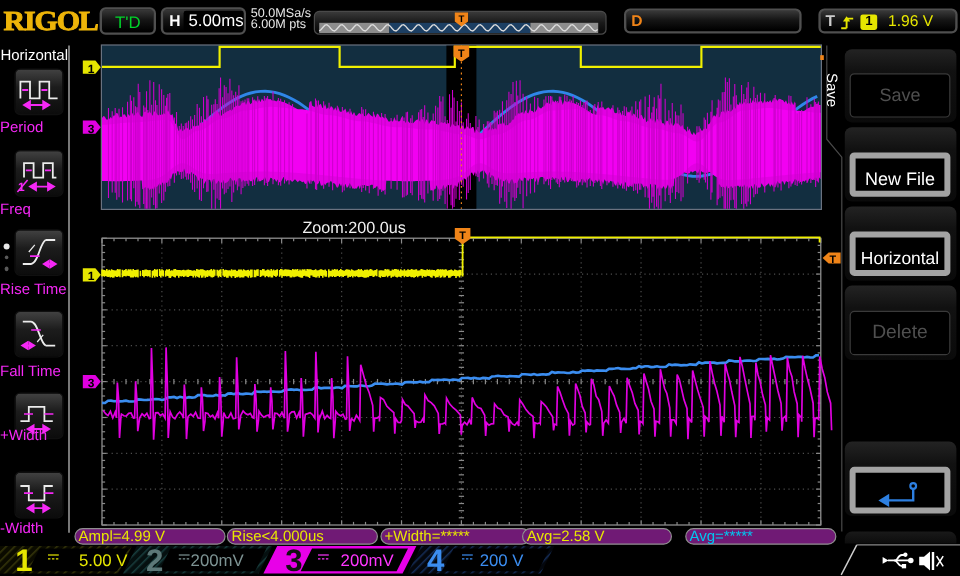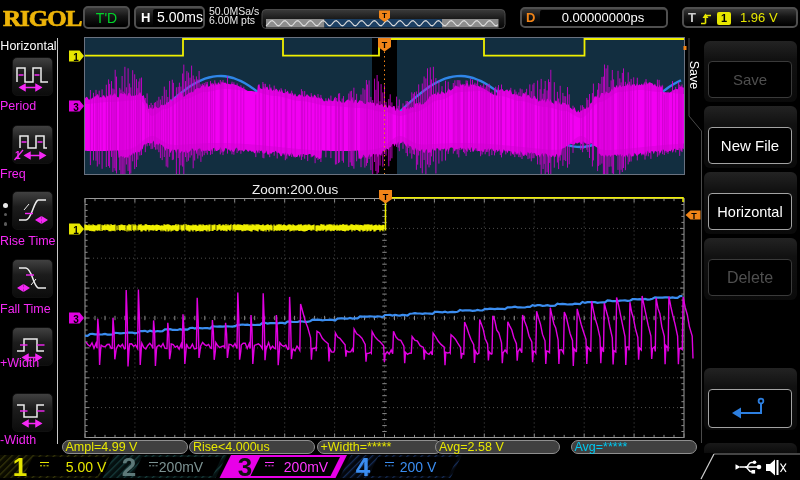--- a/index.html
+++ b/index.html
@@ -21,24 +21,24 @@
 #dbox{left:520px;top:7px;width:148px;height:21px}
 #dl{position:absolute;left:4px;top:1px;font-size:13px;font-weight:bold;color:#f08418}
 #dv{position:absolute;left:18px;top:1px;width:126px;height:15px;background:#000;border-radius:2px;color:#fff;font-size:13px;text-align:center;line-height:15px}
 #tbox2{left:682px;top:7px;width:116px;height:21px}
 #horiz{left:0px;top:39px;width:57px;text-align:center;color:#fff;font-size:12.5px}
 .mbtn{position:absolute;left:12px;width:41px;height:39px;border-radius:5px;border:1px solid #101010;background:linear-gradient(#414141,#1c1c1c 40%,#0c0c0c)}
 .mlbl{position:absolute;left:0;width:60px;text-align:left;color:#f528f5;font-size:12.5px}
 .rcont{position:absolute;left:704px;width:93px;border-radius:6px;background:linear-gradient(#232323,#111 30%,#0a0a0a)}
 .rbtn{position:absolute;left:708px;width:84px;height:37px;border-radius:4px;background:#000;text-align:center;color:#fff;font-size:15px}
 .rbtn.dis{color:#4f4f4f;border:1px solid #3a3a3a}
-.rbtn.en{border:1px solid #a3a3a3}
+.rbtn.en{border:5px solid #a3a3a3}
 #saveV{left:672.5px;top:68px;width:41px;height:14px;color:#fff;font-size:12.5px;line-height:14px;text-align:center;transform:rotate(90deg);white-space:nowrap}
 #zoomlbl{left:252px;top:182px;color:#f0f0f0;font-size:13.5px}
-.meas{position:absolute;top:439.5px;height:14.5px;border:1px solid #8f8f8f;border-radius:7px;background:#404040;font-size:12.5px;color:#e8e800;padding-left:3px;line-height:13.5px;white-space:nowrap}
+.meas{position:absolute;top:439.5px;height:14.5px;border:1px solid #8f8f8f;border-radius:7px;background:#701a75;font-size:12.5px;color:#e8e800;padding-left:3px;line-height:13.5px;white-space:nowrap}
 .dot{position:absolute;border-radius:50%}
 </style></head><body>
 <svg id="wv" width="800" height="480" viewBox="0 0 800 480">
 <defs>
 <pattern id="h1" width="5" height="5" patternUnits="userSpaceOnUse" patternTransform="rotate(-45)">
 <rect width="5" height="5" fill="#0b0b00"></rect>
         <rect width="5" height="1.3" fill="#35350a"></rect>
       </pattern>
 <pattern id="h2" width="5" height="5" patternUnits="userSpaceOnUse" patternTransform="rotate(-45)">
 <rect width="5" height="5" fill="#051010"></rect>
@@ -475,21 +475,20 @@
 </svg>
 <div class="abs" id="logo">RIGOL</div>
 <div class="abs tbox" id="td">T'D</div>
 <div class="abs tbox" id="hbox">
     <span id="hl">H</span>
     <span id="hv">5.00ms</span>
   </div>
 <div class="abs" id="samp">50.0MSa/s<br>6.00M pts</div>
 <div class="abs tbox" id="dbox">
     <span id="dl">D</span>
-    <span id="dv">0.00000000ps</span>
   </div>
 <div class="abs tbox" id="tbox2">
 <span style="position:absolute;left:4px;top:1px;font-size:13px;font-weight:bold;color:#ccc">T</span>
 <svg style="position:absolute;left:16px;top:2.5px" width="15" height="14" viewBox="0 0 15 14">
 <path d="M1,11.5 h4.5 M5.5,11.5 v-8 M5.5,3.5 h5.5" fill="none" stroke="#e6e600" stroke-width="1.6"></path>
 <path d="M5.5,1.5 l-3,4.5 h6 Z" fill="#e6e600"></path>
     </svg>
 <span style="position:absolute;left:33px;top:2.5px;width:14px;height:13px;background:#e6e600;border-radius:2px;color:#000;font-size:11px;font-weight:bold;text-align:center;line-height:13px">1</span>
 <span style="position:absolute;left:56px;top:1px;font-size:13px;color:#e6e600">1.96 V</span>
 </div>

